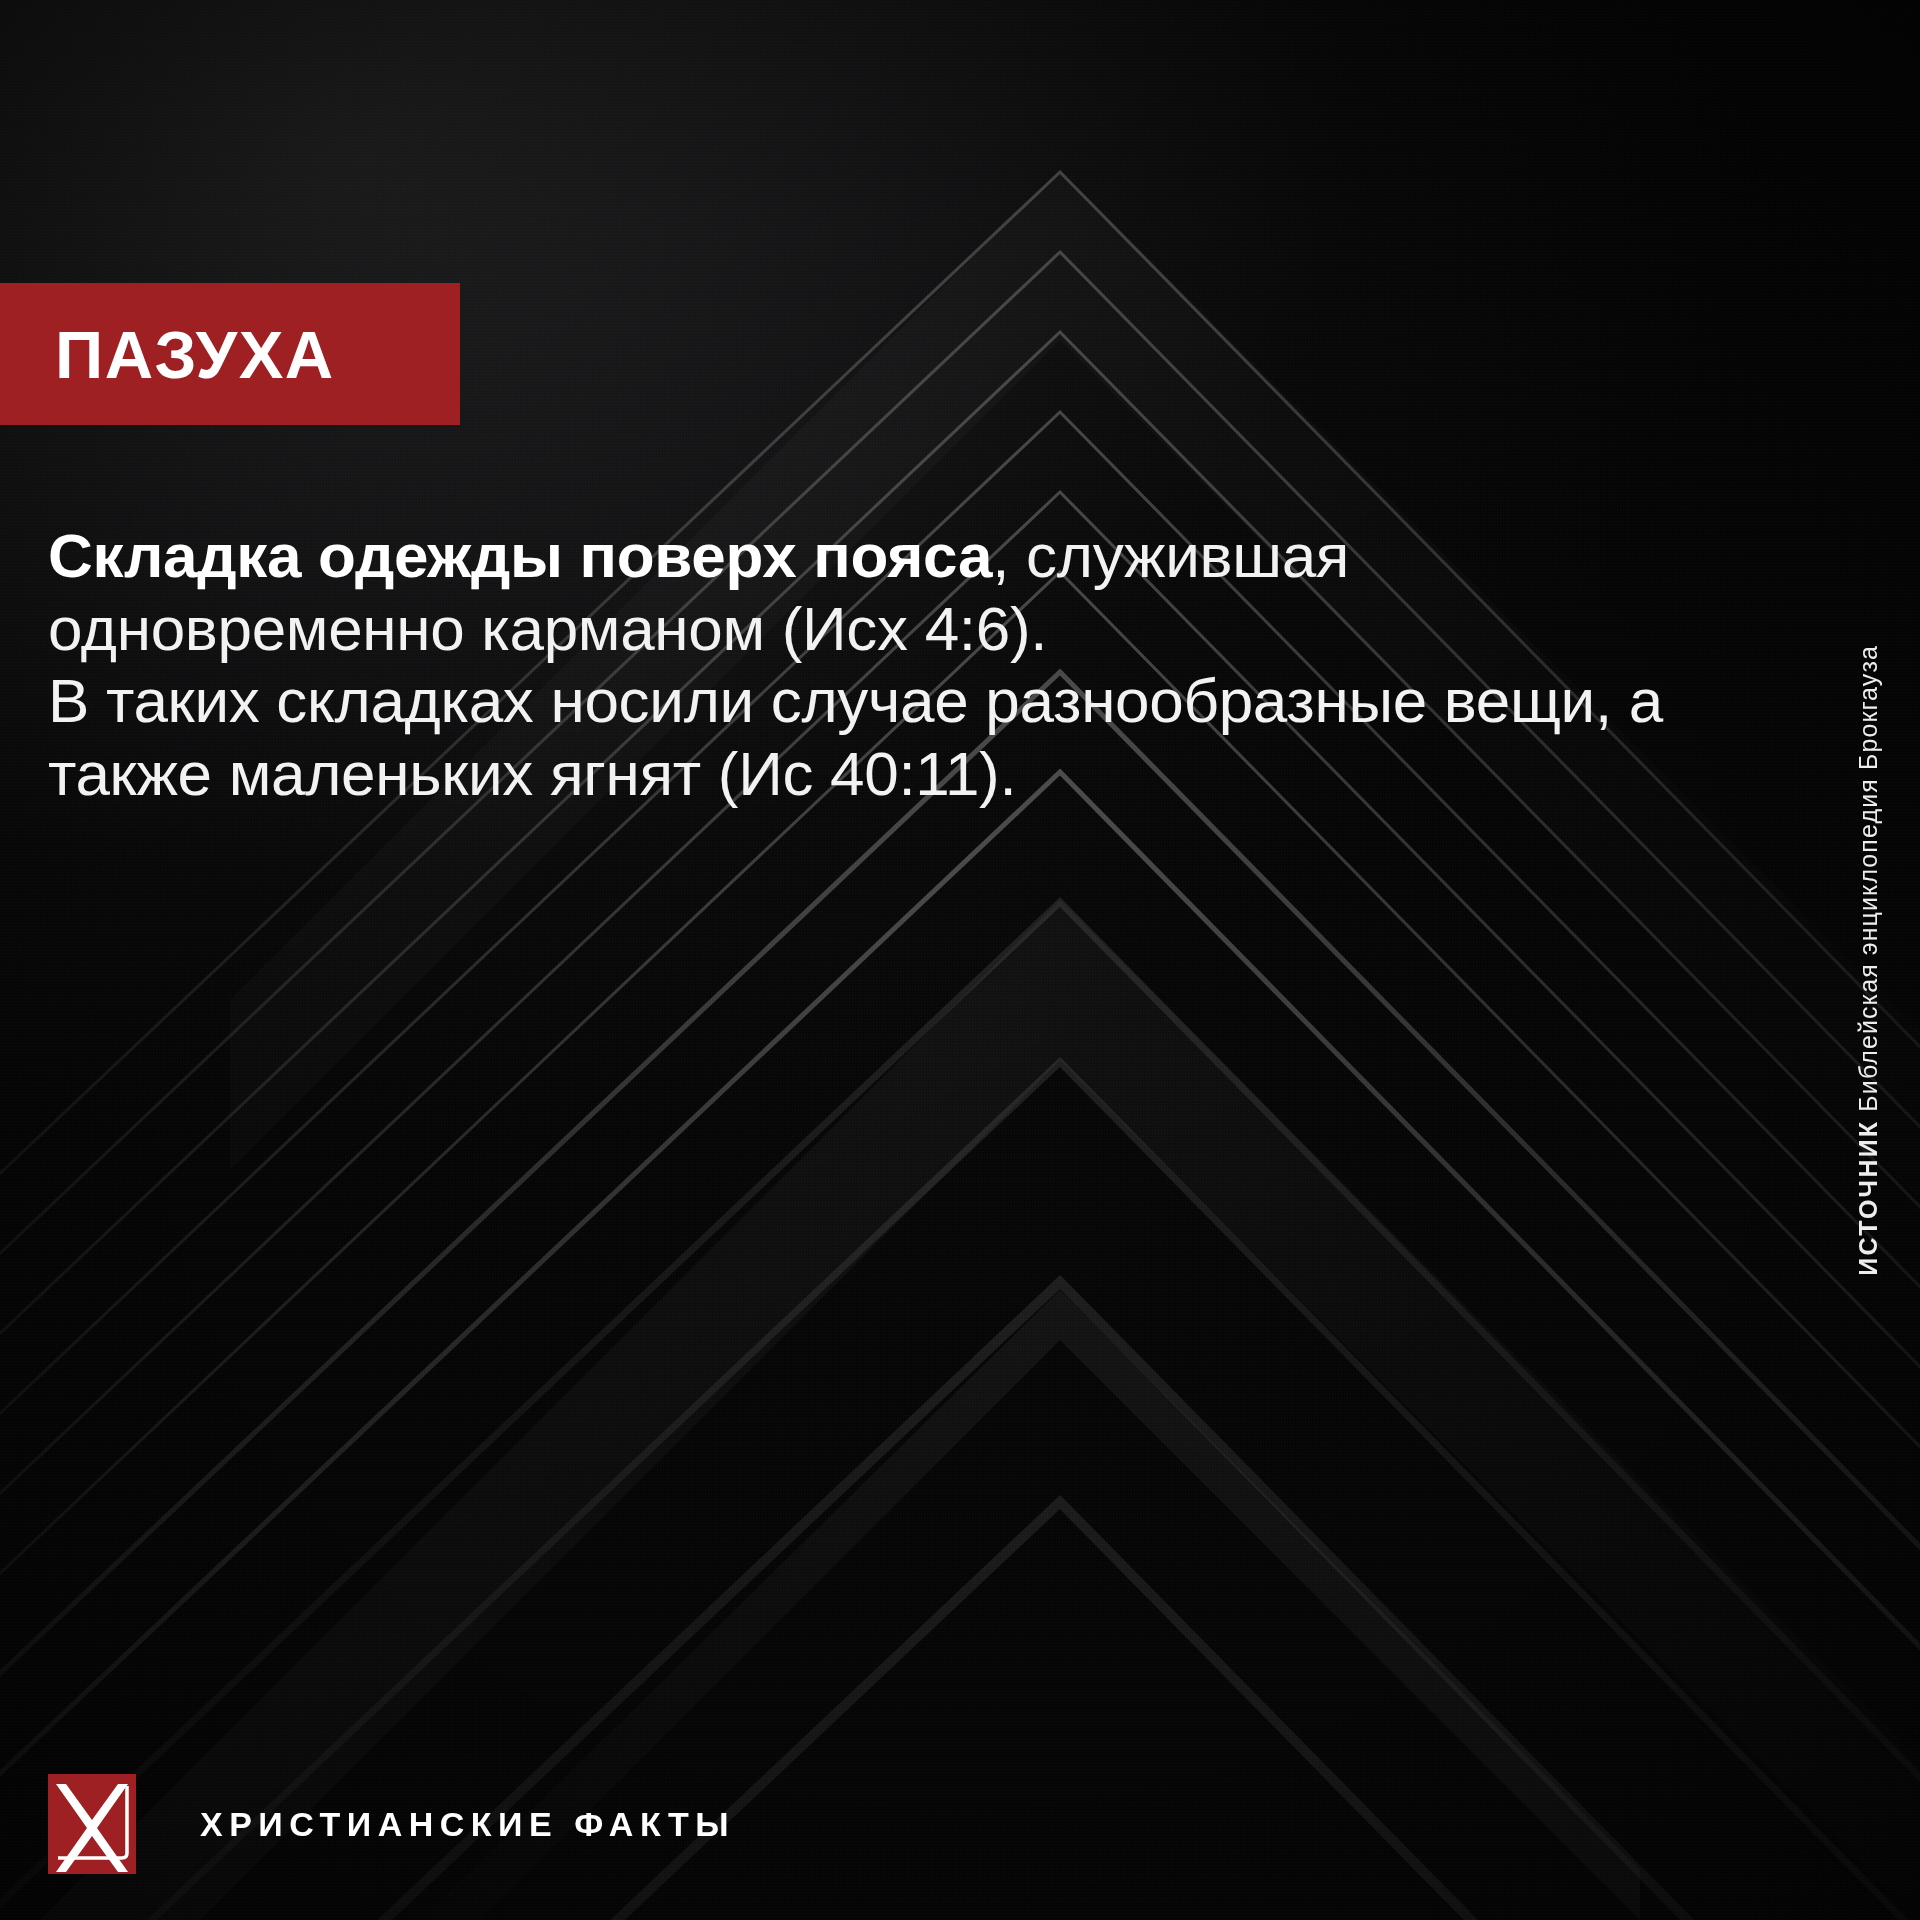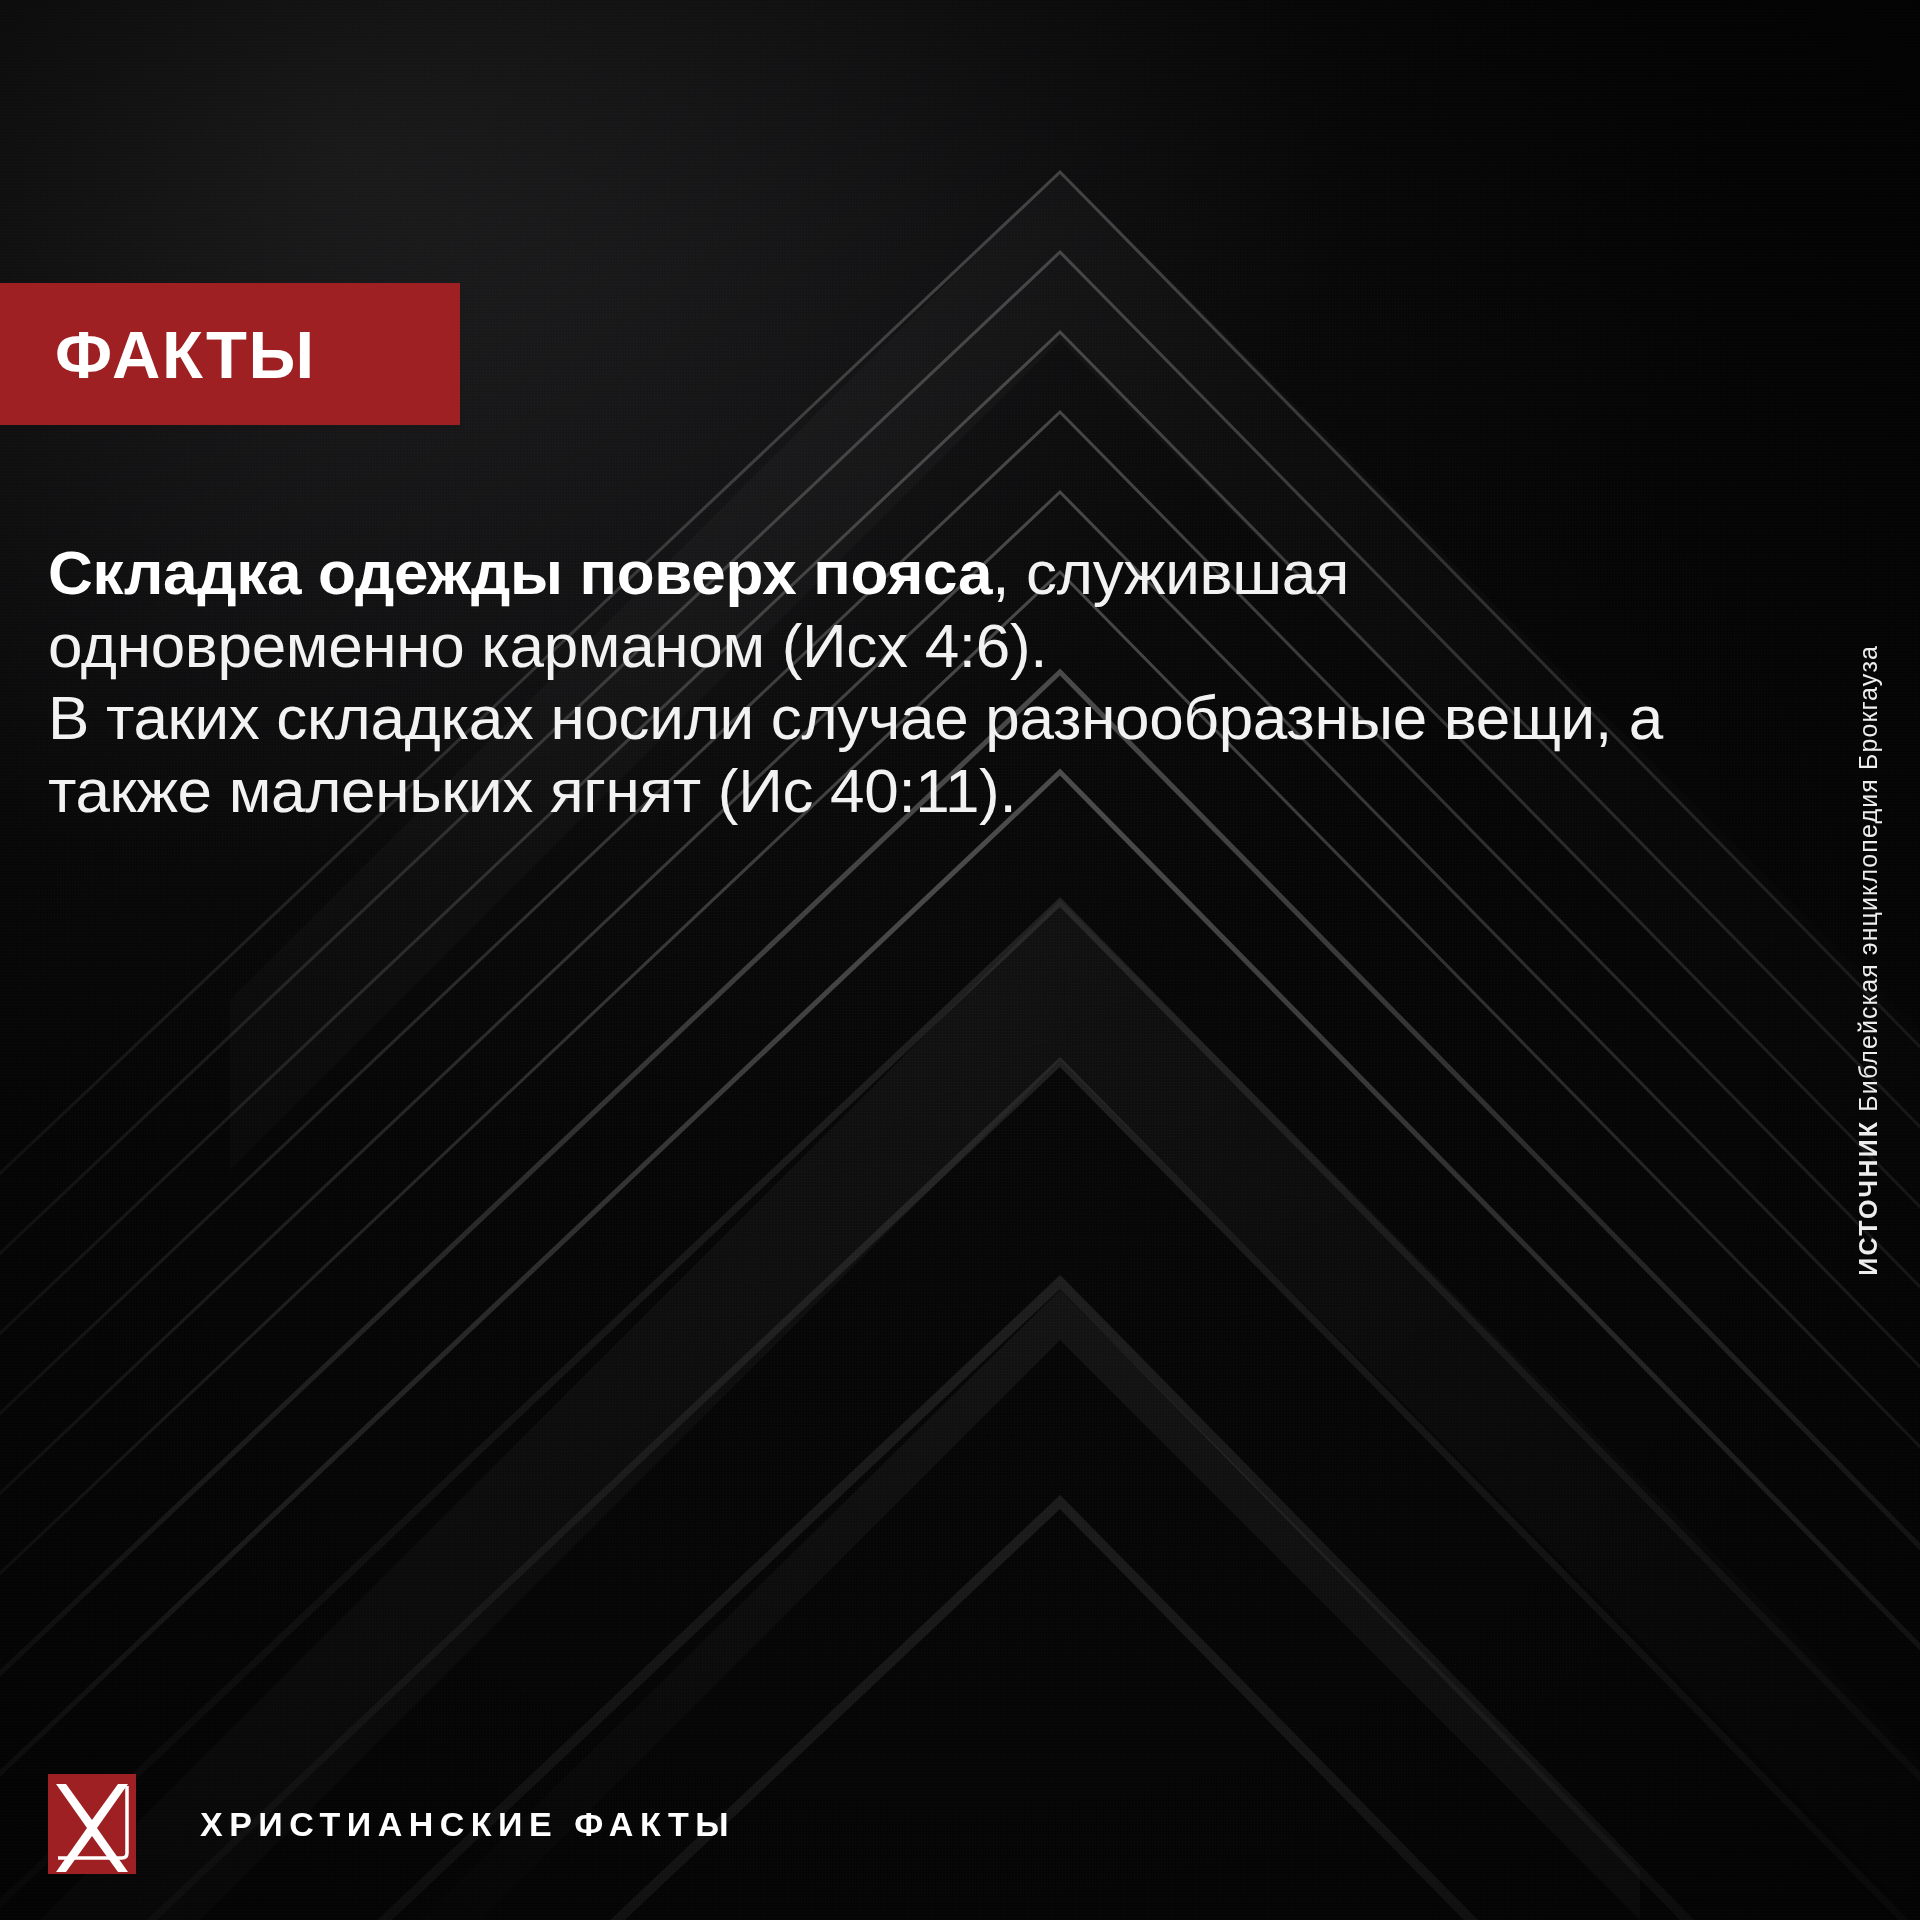--- a/index.html
+++ b/index.html
@@ -67,21 +67,20 @@
   
   #body-copy {
     position: absolute;
     left: 48px;
     top: 520px;
     width: 1700px;
     color: #f2f2f2;
     font-size: 62px;
     line-height: 1.17;
     letter-spacing: -0.3px;
-    margin-top: 17px;
   }
   #body-copy .para { margin: 0 0 0 0; }
   #body-copy b { font-weight: bold; color: #ffffff; }
 
   
   #source-label {
     position: absolute;
     right: 22px;
     top: 0;
     height: 1920px;
@@ -181,21 +180,21 @@
     <g fill="none" stroke="url(#chevSoft)" stroke-width="10">
       <polyline points="-60,2340 1060,1282 2100,2340"></polyline>
       <polyline points="-60,2560 1060,1502 2100,2560"></polyline>
     </g>
   </svg>
 
   <div id="bg-noise"></div>
   <div id="bg-vignette"></div>
 
   <div id="title-badge">
-    <span class="title-text">ФАКТЫ</span>
+    <span class="title-text">ПАЗУХА</span>
   </div>
 
   <div id="body-copy">
     <p class="para"><b>Складка одежды поверх пояса</b><span>, служившая одновременно карманом (Исх 4:6).</span></p>
     <p class="para">В таких складках носили случае разнообразные вещи, а также маленьких ягнят (Ис 40:11).</p>
   </div>
 
   <div id="source-label">
     <div id="source-inner">
       <span class="src-key">ИСТОЧНИК</span><span>&nbsp;</span><span class="src-val">Библейская энциклопедия Брокгауза</span>

